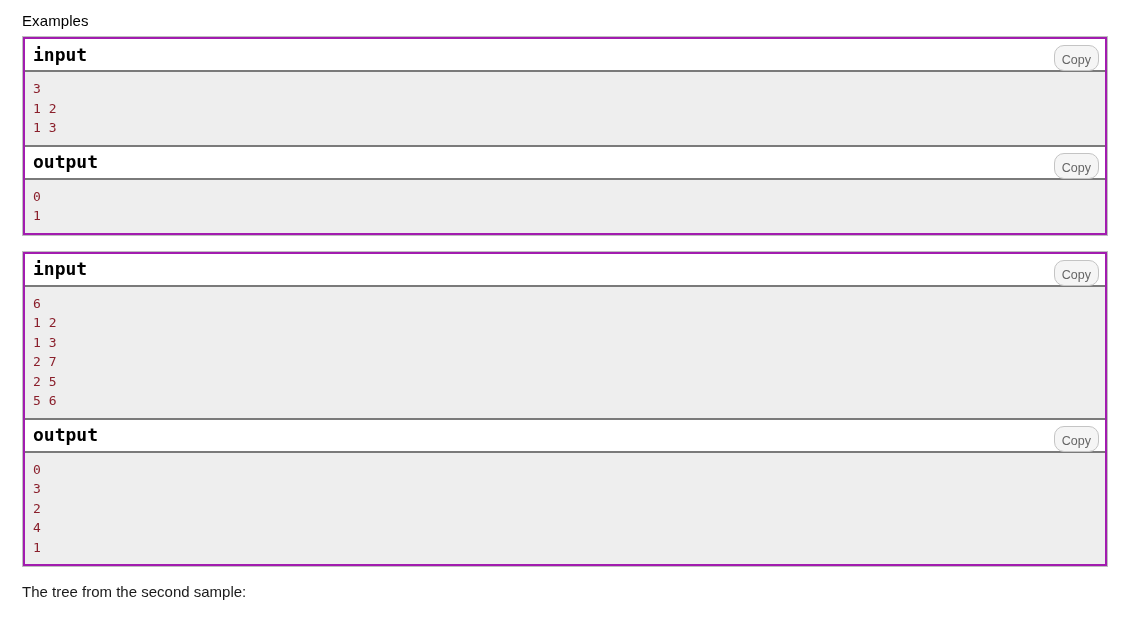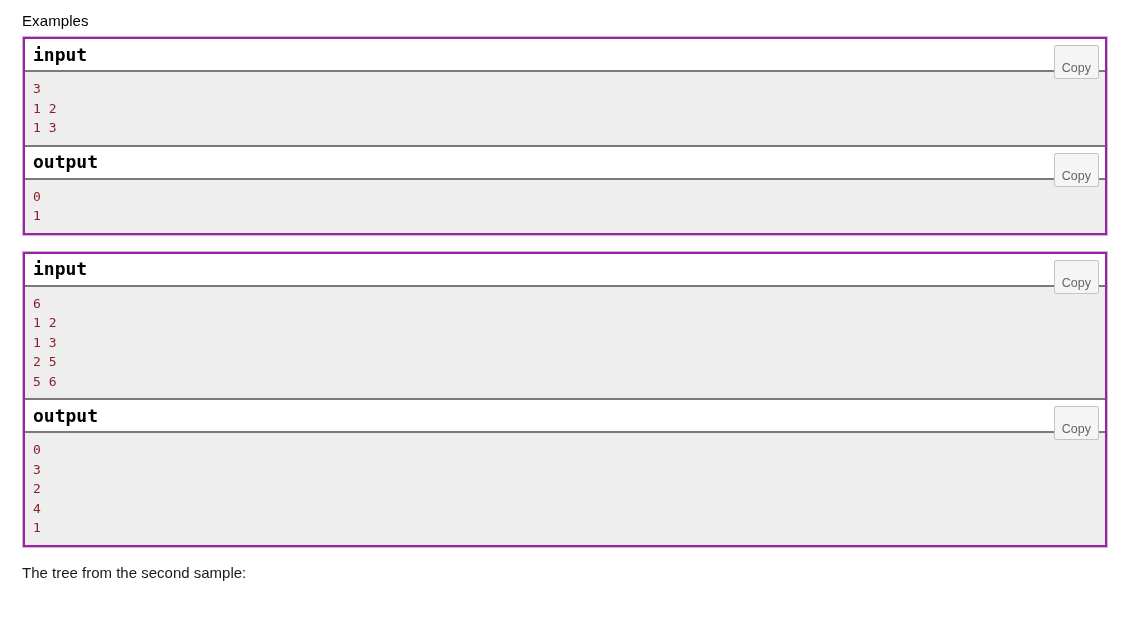--- a/index.html
+++ b/index.html
@@ -61,22 +61,22 @@
   }
   .copy-btn {
     position: absolute;
     right: 6px;
     top: 6px;
     font-family: "Liberation Sans", sans-serif;
     font-size: 12.5px;
     color: #666666;
     background: #f5f5f5;
     border: 1px solid #c4c4c4;
-    border-radius: 2px;
-    padding: 15px 7px 3px 7px;
+    border-radius: 10px;
+    padding: 7px 7px 3px 7px;
     line-height: 14px;
     cursor: pointer;
     user-select: none;
   }
 
   
   .io-data {
     background: #eeeeee;
     border-bottom: 2px solid #7a7a7a;
     margin: 0;
@@ -132,21 +132,21 @@
       <pre class="io-data"><span class="ln">0</span><span class="ln">1</span></pre>
     </div>
   </div>
 
   <div class="sample-tests">
     <div class="io-group">
       <div class="io-title-bar">
         <span class="io-title">input</span>
         <button class="copy-btn">Copy</button>
       </div>
-      <pre class="io-data"><span class="ln">6</span><span class="ln">1 2</span><span class="ln">1 3</span><span class="ln">2 5</span><span class="ln">5 6</span></pre>
+      <pre class="io-data"><span class="ln">6</span><span class="ln">1 2</span><span class="ln">1 3</span><span class="ln">2 7</span><span class="ln">2 5</span><span class="ln">5 6</span></pre>
     </div>
     <div class="io-group">
       <div class="io-title-bar">
         <span class="io-title">output</span>
         <button class="copy-btn">Copy</button>
       </div>
       <pre class="io-data"><span class="ln">0</span><span class="ln">3</span><span class="ln">2</span><span class="ln">4</span><span class="ln">1</span></pre>
     </div>
   </div>
 

